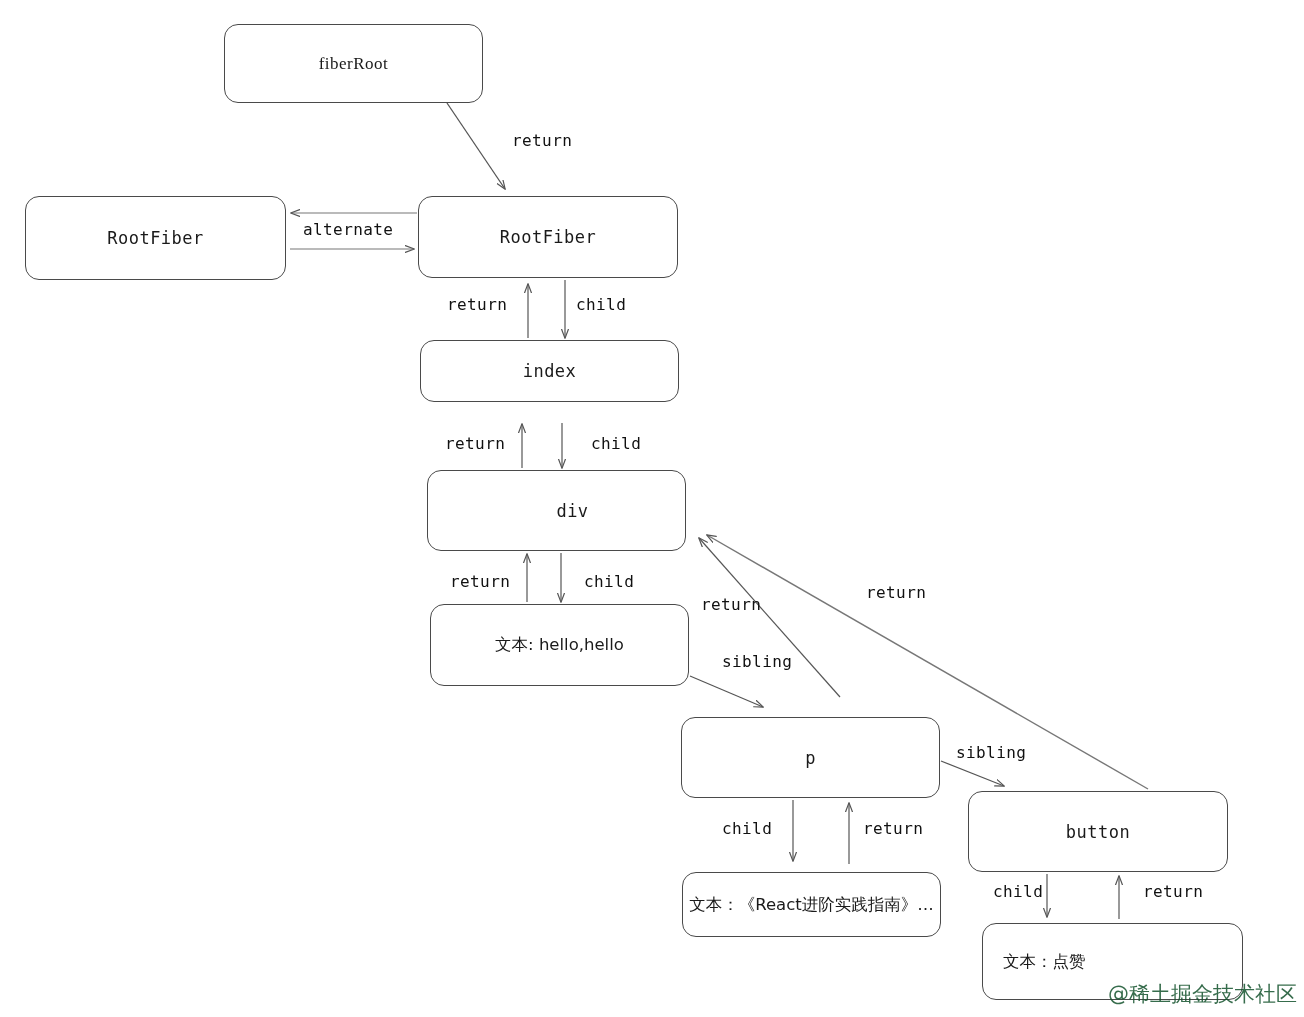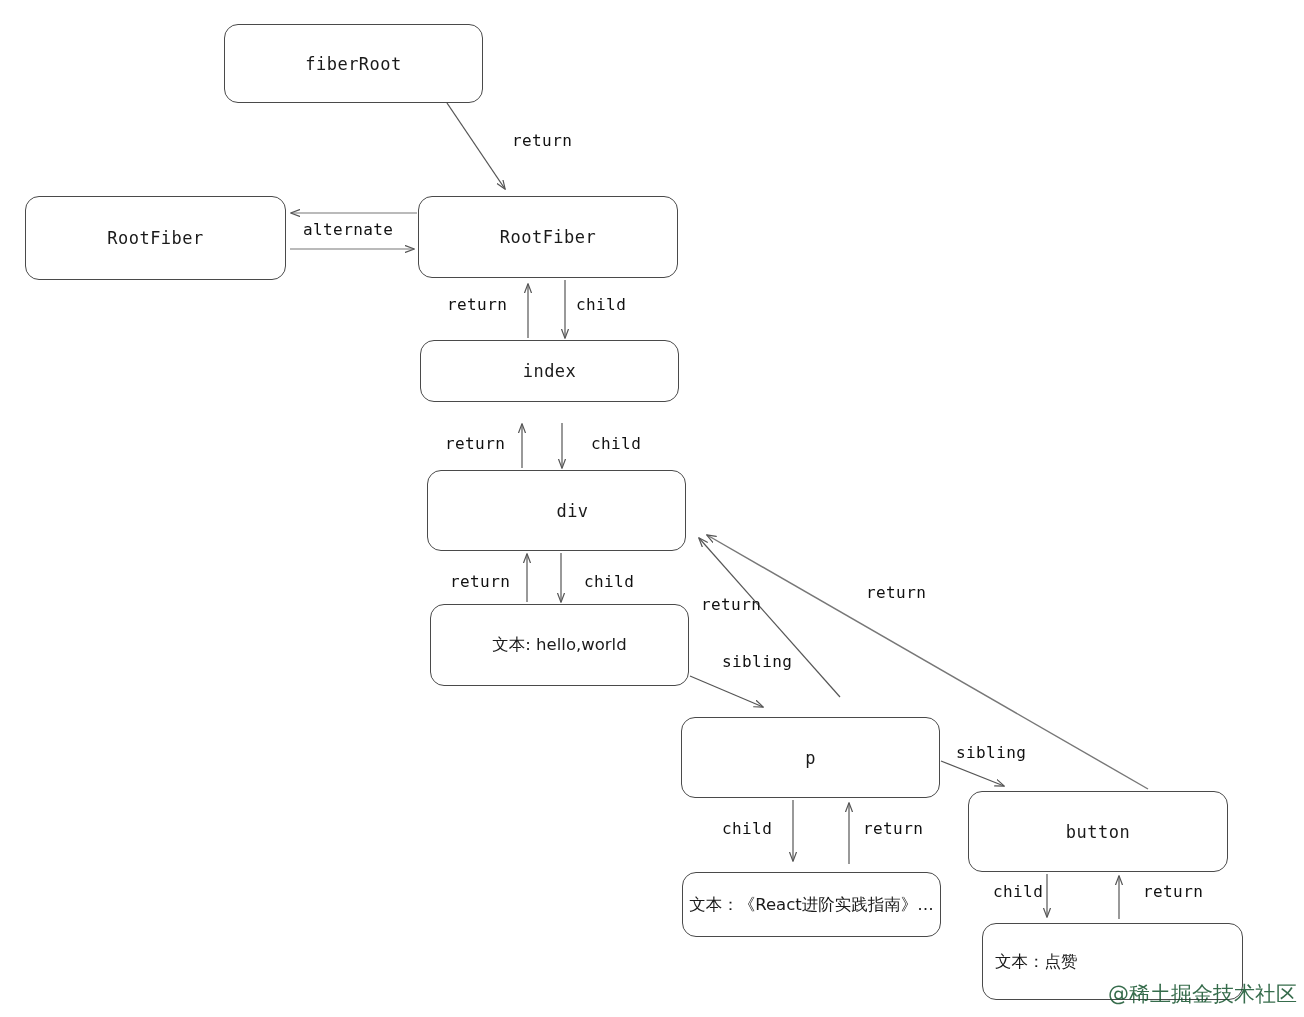--- a/index.html
+++ b/index.html
@@ -103,57 +103,57 @@
 
     <line x1="793" y1="800" x2="793" y2="861" stroke="#555" stroke-width="1.2" marker-end="url(#arrow)"></line>
 
     <line x1="849" y1="864" x2="849" y2="803" stroke="#555" stroke-width="1.2" marker-end="url(#arrow)"></line>
 
     <line x1="1047" y1="874" x2="1047" y2="917" stroke="#555" stroke-width="1.2" marker-end="url(#arrow)"></line>
 
     <line x1="1119" y1="919" x2="1119" y2="876" stroke="#555" stroke-width="1.2" marker-end="url(#arrow)"></line>
   </svg>
 
-  <div class="node" style="left:224px; top:24px; width:259px; height:79px;">
+  <div class="node" style="left:224px; top:24px; width:259px; height:79px;font-family:Liberation Serif, serif;">
     <span>fiberRoot</span>
   </div>
 
   <div class="node" style="left:25px; top:196px; width:261px; height:84px;">
     <span>RootFiber</span>
   </div>
 
   <div class="node" style="left:418px; top:196px; width:260px; height:82px;">
     <span>RootFiber</span>
   </div>
 
   <div class="node" style="left:420px; top:340px; width:259px; height:62px;">
     <span>index</span>
   </div>
 
   <div class="node" style="left:427px; top:470px; width:259px; height:81px;padding-left:32px;">
     <span>div</span>
   </div>
 
   <div class="node cjk" style="left:430px; top:604px; width:259px; height:82px;">
-    <span>文本: hello,world</span>
+    <span>文本: hello,hello</span>
   </div>
 
   <div class="node" style="left:681px; top:717px; width:259px; height:81px;">
     <span>p</span>
   </div>
 
   <div class="node" style="left:968px; top:791px; width:260px; height:81px;">
     <span>button</span>
   </div>
 
   <div class="node cjk" style="left:682px; top:872px; width:259px; height:65px;">
     <span>文本：《React进阶实践指南》…</span>
   </div>
 
-  <div class="node cjk" style="left:982px; top:923px; width:261px; height:77px; justify-content:flex-start; padding-left:12px;">
+  <div class="node cjk" style="left:982px; top:923px; width:261px; height:77px; justify-content:flex-start; padding-left:20px;">
     <span>文本：点赞</span>
   </div>
 
   <div class="edge-label" style="left:512px; top:131px;">return</div>
   <div class="edge-label" style="left:303px; top:220px;">alternate</div>
   <div class="edge-label" style="left:447px; top:295px;">return</div>
   <div class="edge-label" style="left:576px; top:295px;">child</div>
   <div class="edge-label" style="left:445px; top:434px;">return</div>
   <div class="edge-label" style="left:591px; top:434px;">child</div>
   <div class="edge-label" style="left:450px; top:572px;">return</div>

